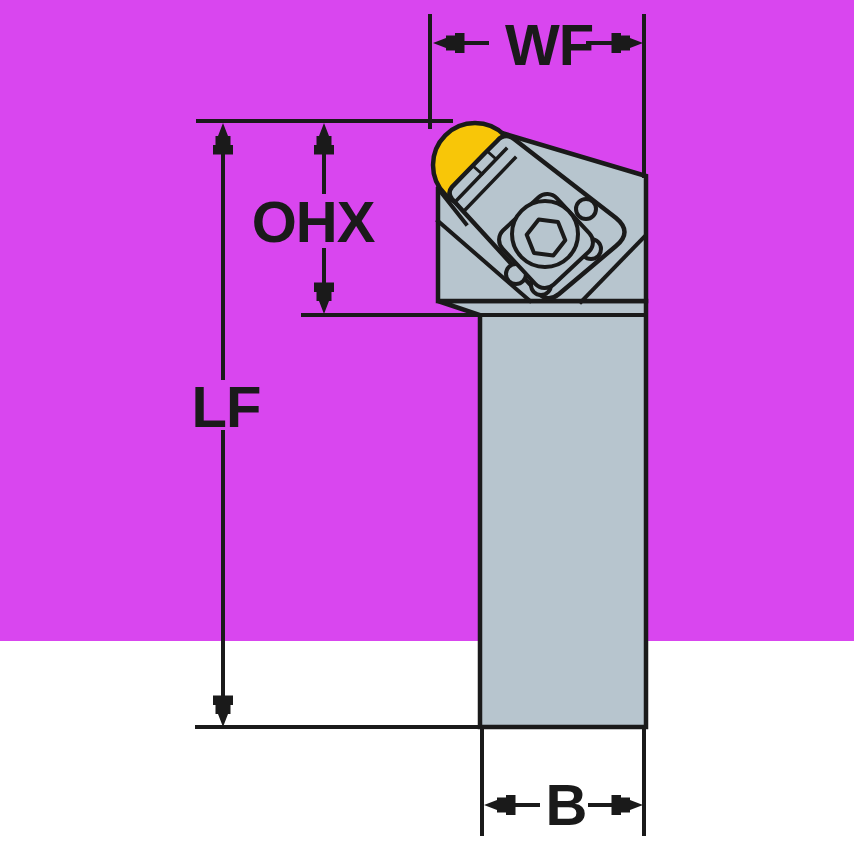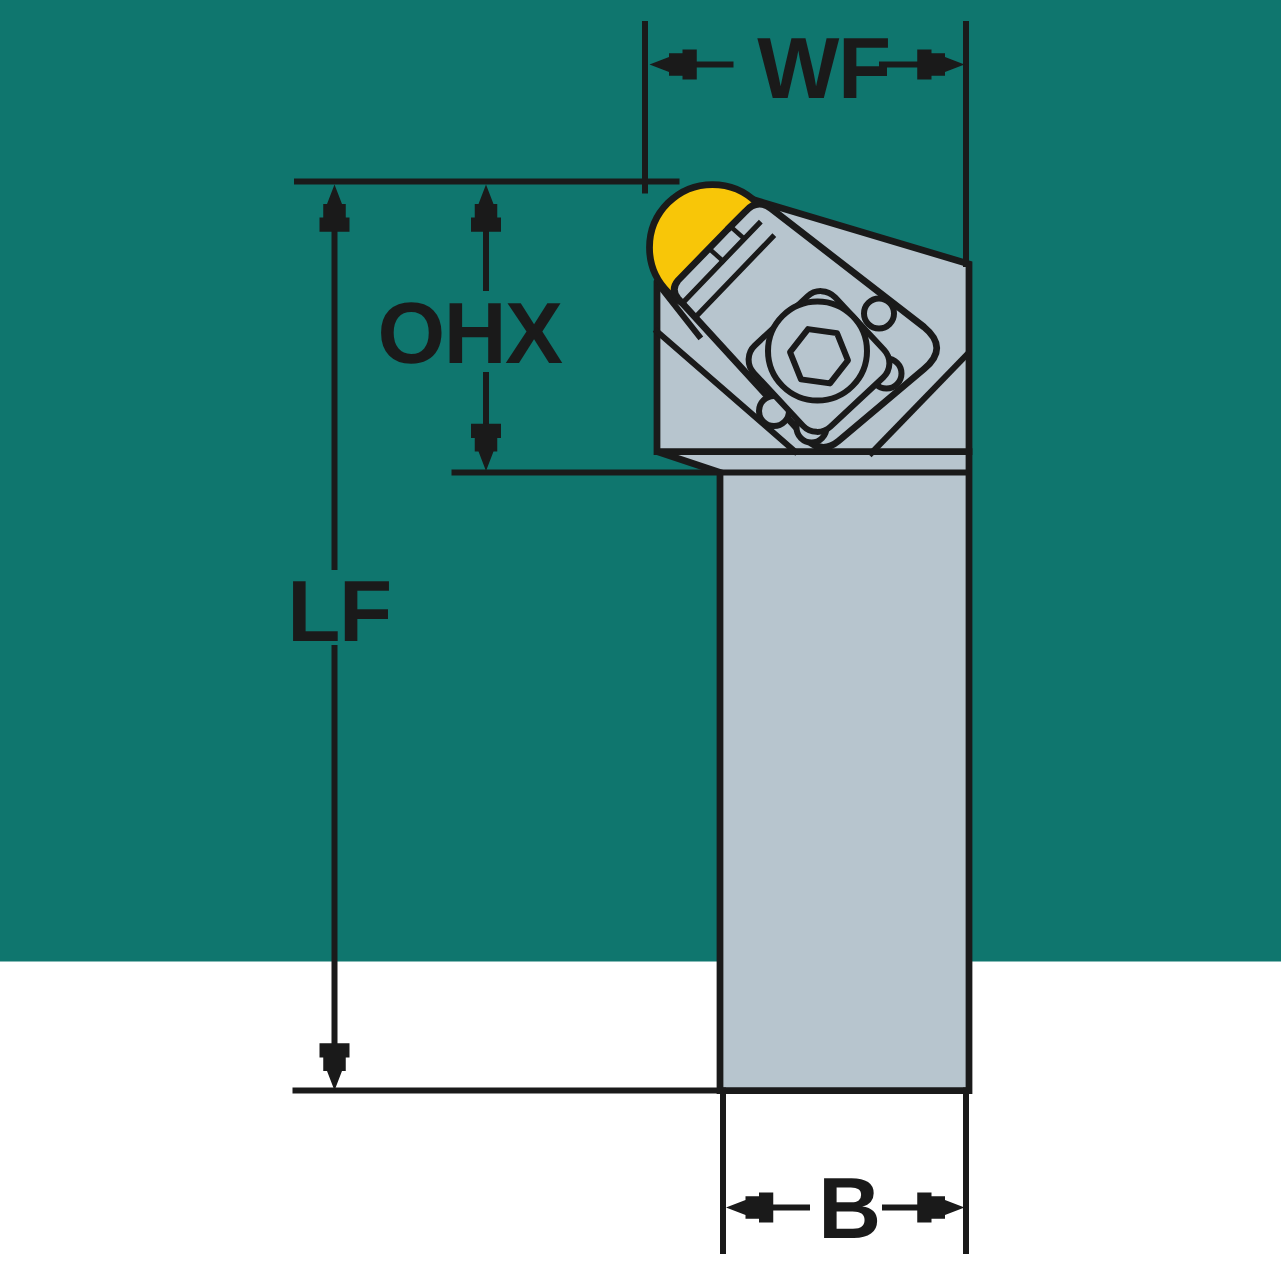--- a/index.html
+++ b/index.html
@@ -7,21 +7,21 @@
     padding: 0;
     background: #ffffff;
     width: 854px;
     height: 854px;
     overflow: hidden;
   }
   .stage {
     position: relative;
     width: 854px;
     height: 641px;
-    background: #0f766e;
+    background: #d946ef;
   }
   svg { display: block; }
   .dim-label {
     font-family: "Liberation Sans", "DejaVu Sans", sans-serif;
     font-weight: bold;
     font-size: 58px;
     letter-spacing: -1px;
   }
 </style>
 </head>

